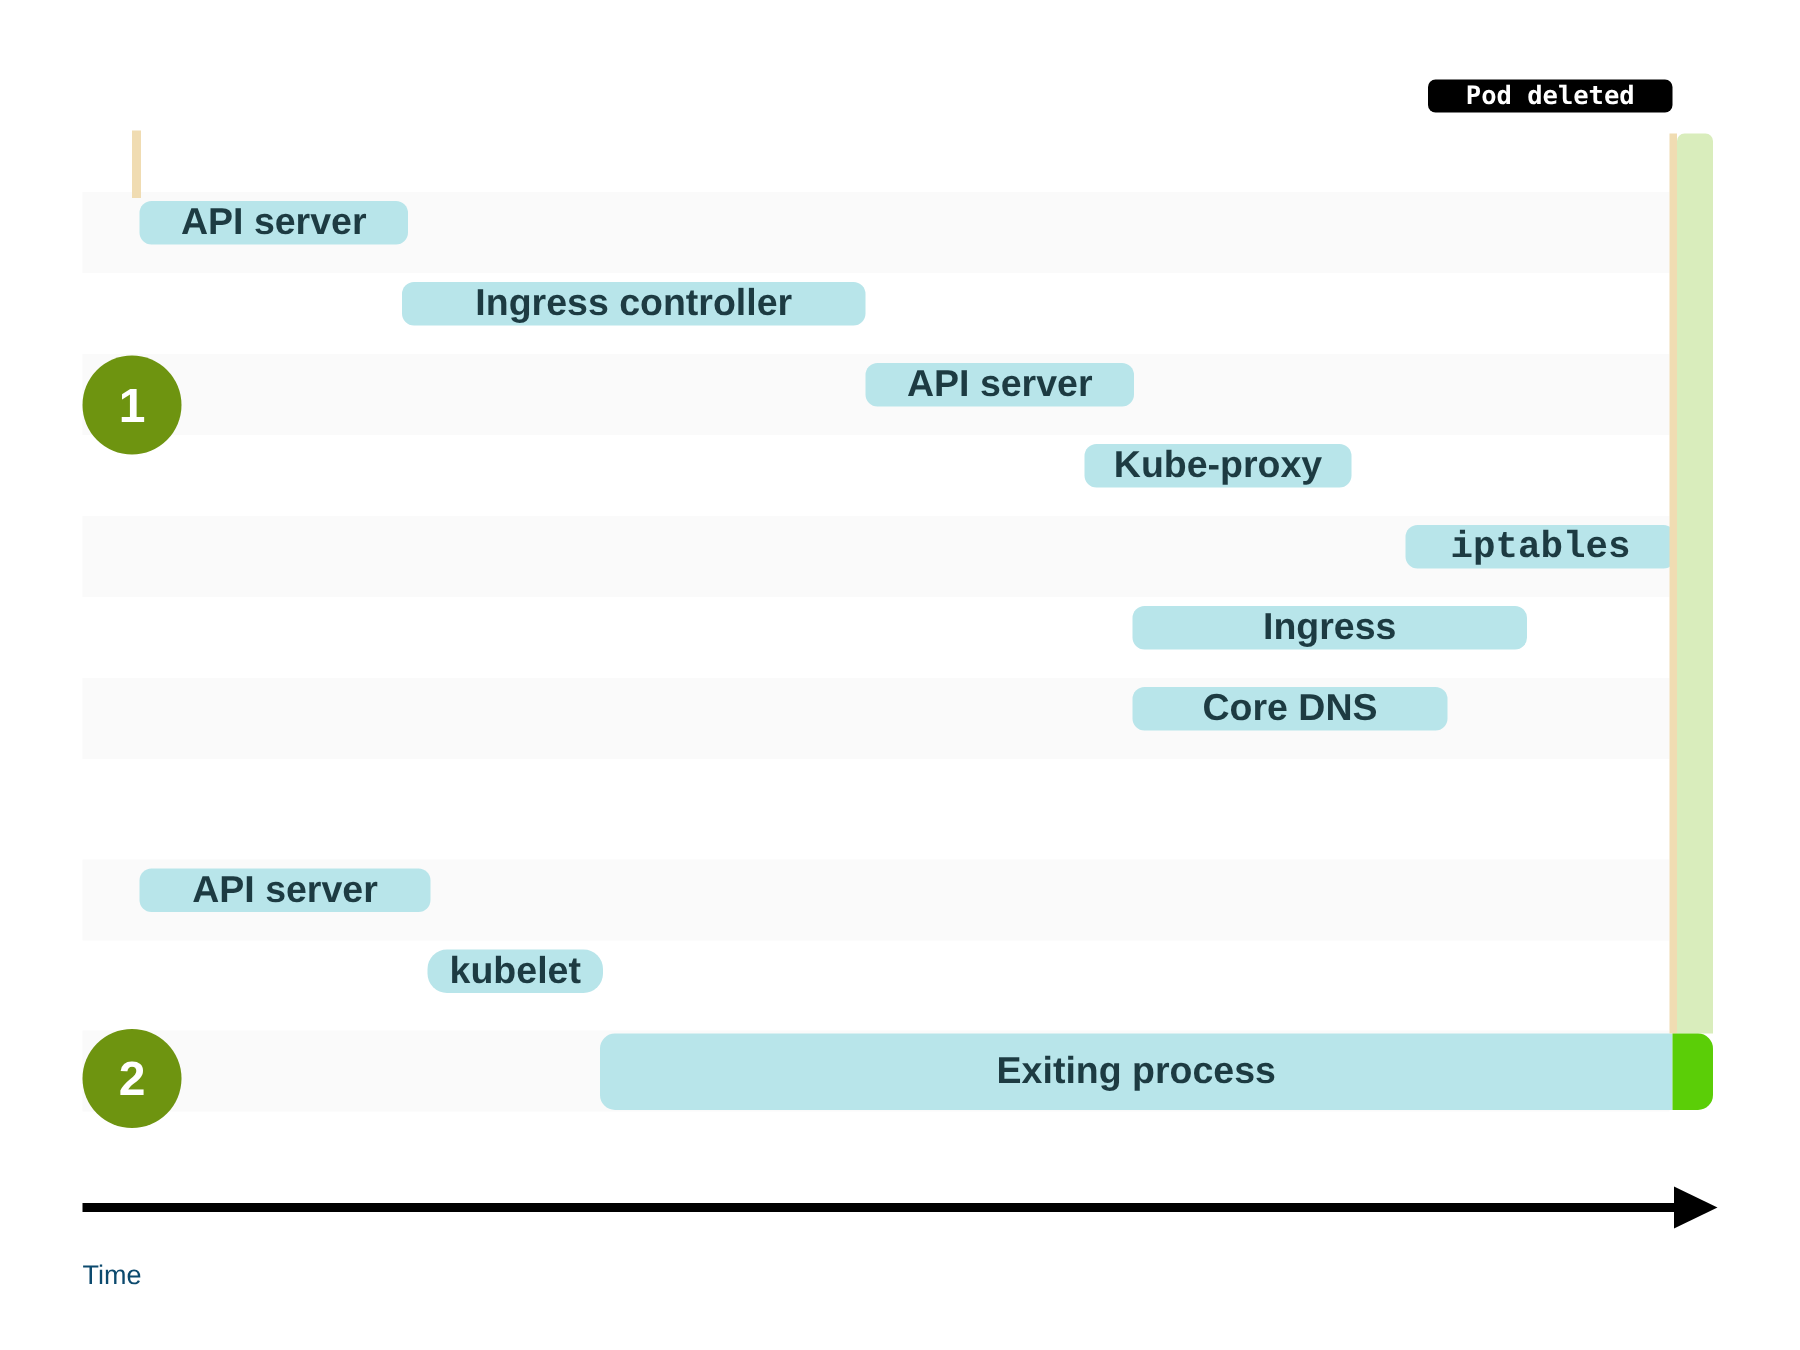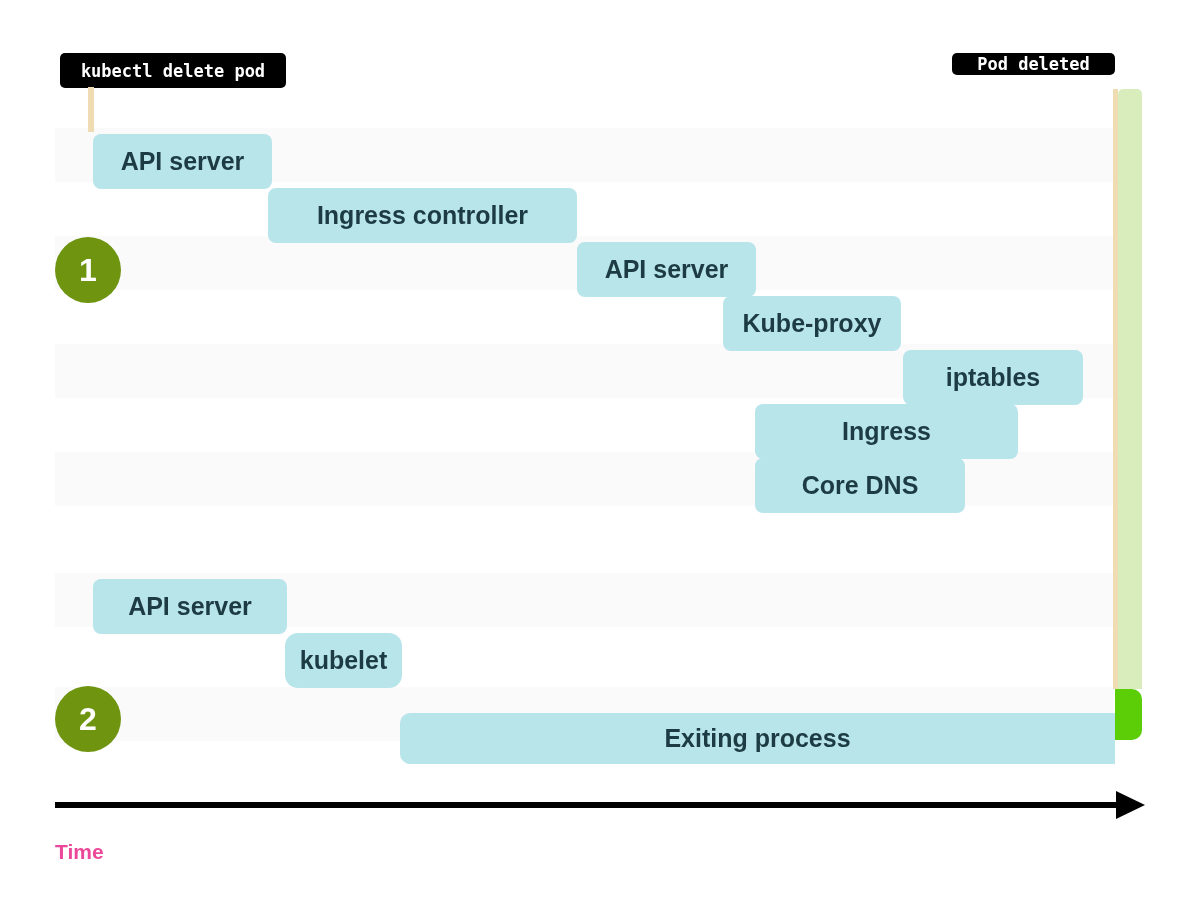--- a/index.html
+++ b/index.html
@@ -2,21 +2,21 @@
 <html style="--bar-fill: #b8e5ea; --bar-text: #1d3b42; --band: #fafafa; --marker-bg: #000000; --marker-fg: #ffffff; --circle: #6e9410; --circle-fg: #ffffff; --deadline-bar: #d9edbc; --deadline-edge: #f0dcb2; --cap: #5bce07; --axis: #000000;"><head>
 <meta charset="utf-8">
 <style>
   html,body{margin:0;padding:0;background:#ffffff;}
   .wrap{
     position:relative;width:1200px;height:900px;background:#ffffff;
     font-family:"Liberation Sans",sans-serif;overflow:hidden;
   }
   .band{position:absolute;left:55px;width:1058px;background:var(--band,#fafafa);}
   .bar{
-    position:absolute;height:55px;background:var(--bar-fill,#b8e5ea);
+    position:absolute;height:29px;background:var(--bar-fill,#b8e5ea);
     color:var(--bar-text,#1d3b42);border-radius:8px;
     display:flex;align-items:center;justify-content:center;
     font-weight:bold;font-size:25px;white-space:nowrap;
   }
   .bar.tall{height:51px;border-radius:10px 0 0 10px;}
   .marker{
     position:absolute;background:var(--marker-bg,#000);color:var(--marker-fg,#fff);
     font-family:"DejaVu Sans Mono","Liberation Mono",monospace;font-weight:bold;
     font-size:17px;display:flex;align-items:center;justify-content:center;
     border-radius:5px;white-space:nowrap;
@@ -37,48 +37,47 @@
     display:flex;align-items:center;justify-content:center;
     font-weight:bold;font-size:32px;
   }
   .axis-line{position:absolute;left:55px;top:802px;width:1063px;height:6px;background:var(--axis,#000);}
   .arrow-head{
     position:absolute;left:1116px;top:791px;width:0;height:0;
     border-top:14px solid transparent;border-bottom:14px solid transparent;
     border-left:29px solid var(--axis,#000);
   }
   .time-label{
-    position:absolute;left:55px;top:840px;font-weight:bold;font-size:21px;color:#ec4899;
+    position:absolute;left:55px;top:840px;font-weight:normal;font-size:18px;color:#0c4a6e;
   }
 </style>
 </head>
 <body>
 
 <div class="wrap">
 
   <div id="chart">
       <div class="band" style="top: 128px; height: 54px;"></div>
       <div class="band" style="top: 236px; height: 54px;"></div>
       <div class="band" style="top: 344px; height: 54px;"></div>
       <div class="band" style="top: 452px; height: 54px;"></div>
       <div class="band" style="top: 573px; height: 54px;"></div>
       <div class="band" style="top: 687px; height: 54px;"></div>
       <div class="bar" style="left: 93px; top: 134px; width: 179px;">API server</div>
       <div class="bar" style="left: 268px; top: 188px; width: 309px;">Ingress controller</div>
       <div class="bar" style="left: 577px; top: 242px; width: 179px;">API server</div>
       <div class="bar" style="left: 723px; top: 296px; width: 178px;">Kube-proxy</div>
-      <div class="bar" style="left: 903px; top: 350px; width: 180px;">iptables</div>
+      <div class="bar" style="left: 937px; top: 350px; width: 180px; font-family: Liberation Mono, monospace;">iptables</div>
       <div class="bar" style="left: 755px; top: 404px; width: 263px;">Ingress</div>
       <div class="bar" style="left: 755px; top: 458px; width: 210px;">Core DNS</div>
       <div class="bar" style="left: 93px; top: 579px; width: 194px;">API server</div>
       <div class="bar" style="left: 285px; top: 633px; width: 117px; border-radius: 13px;">kubelet</div>
-      <div class="bar tall" style="left: 400px; top: 689px; width: 715px; margin-top: 24px;">Exiting process</div>
+      <div class="bar tall" style="left: 400px; top: 689px; width: 715px;">Exiting process</div>
     </div>
 
-  <div class="marker" style="left:60px;top:53px;width:226px;height:35px;">kubectl delete pod</div>
   <div class="tick" style="left:88px;top:87px;width:6px;height:45px;"></div>
 
   <div class="marker" style="left:952px;top:53px;width:163px;height:22px;">Pod deleted</div>
   <div class="deadline-edge"></div>
   <div class="deadline-bar"></div>
   <div class="cap"></div>
 
   <div class="circle" style="left:55px;top:237px;">1</div>
   <div class="circle" style="left:55px;top:686px;">2</div>
 

